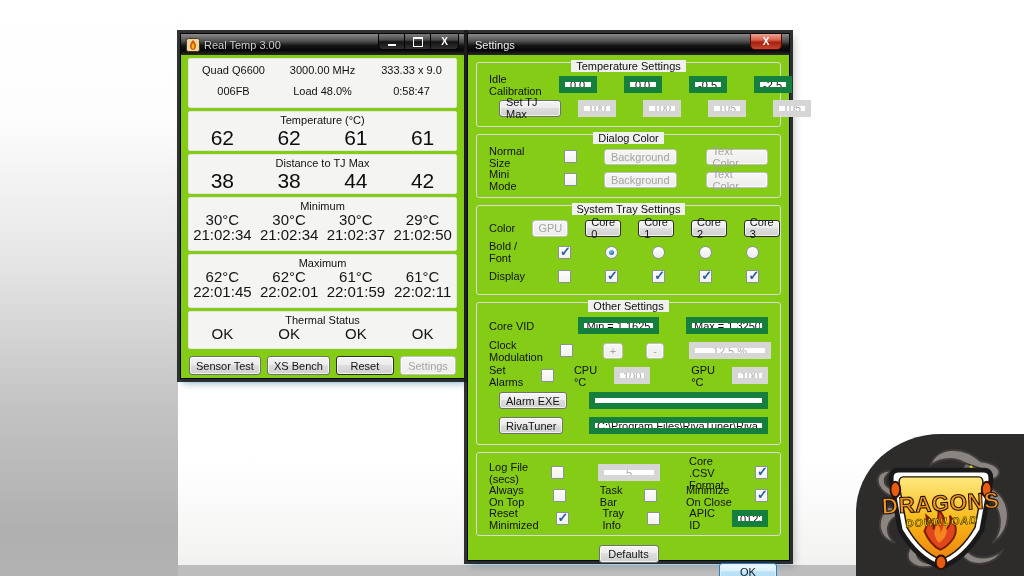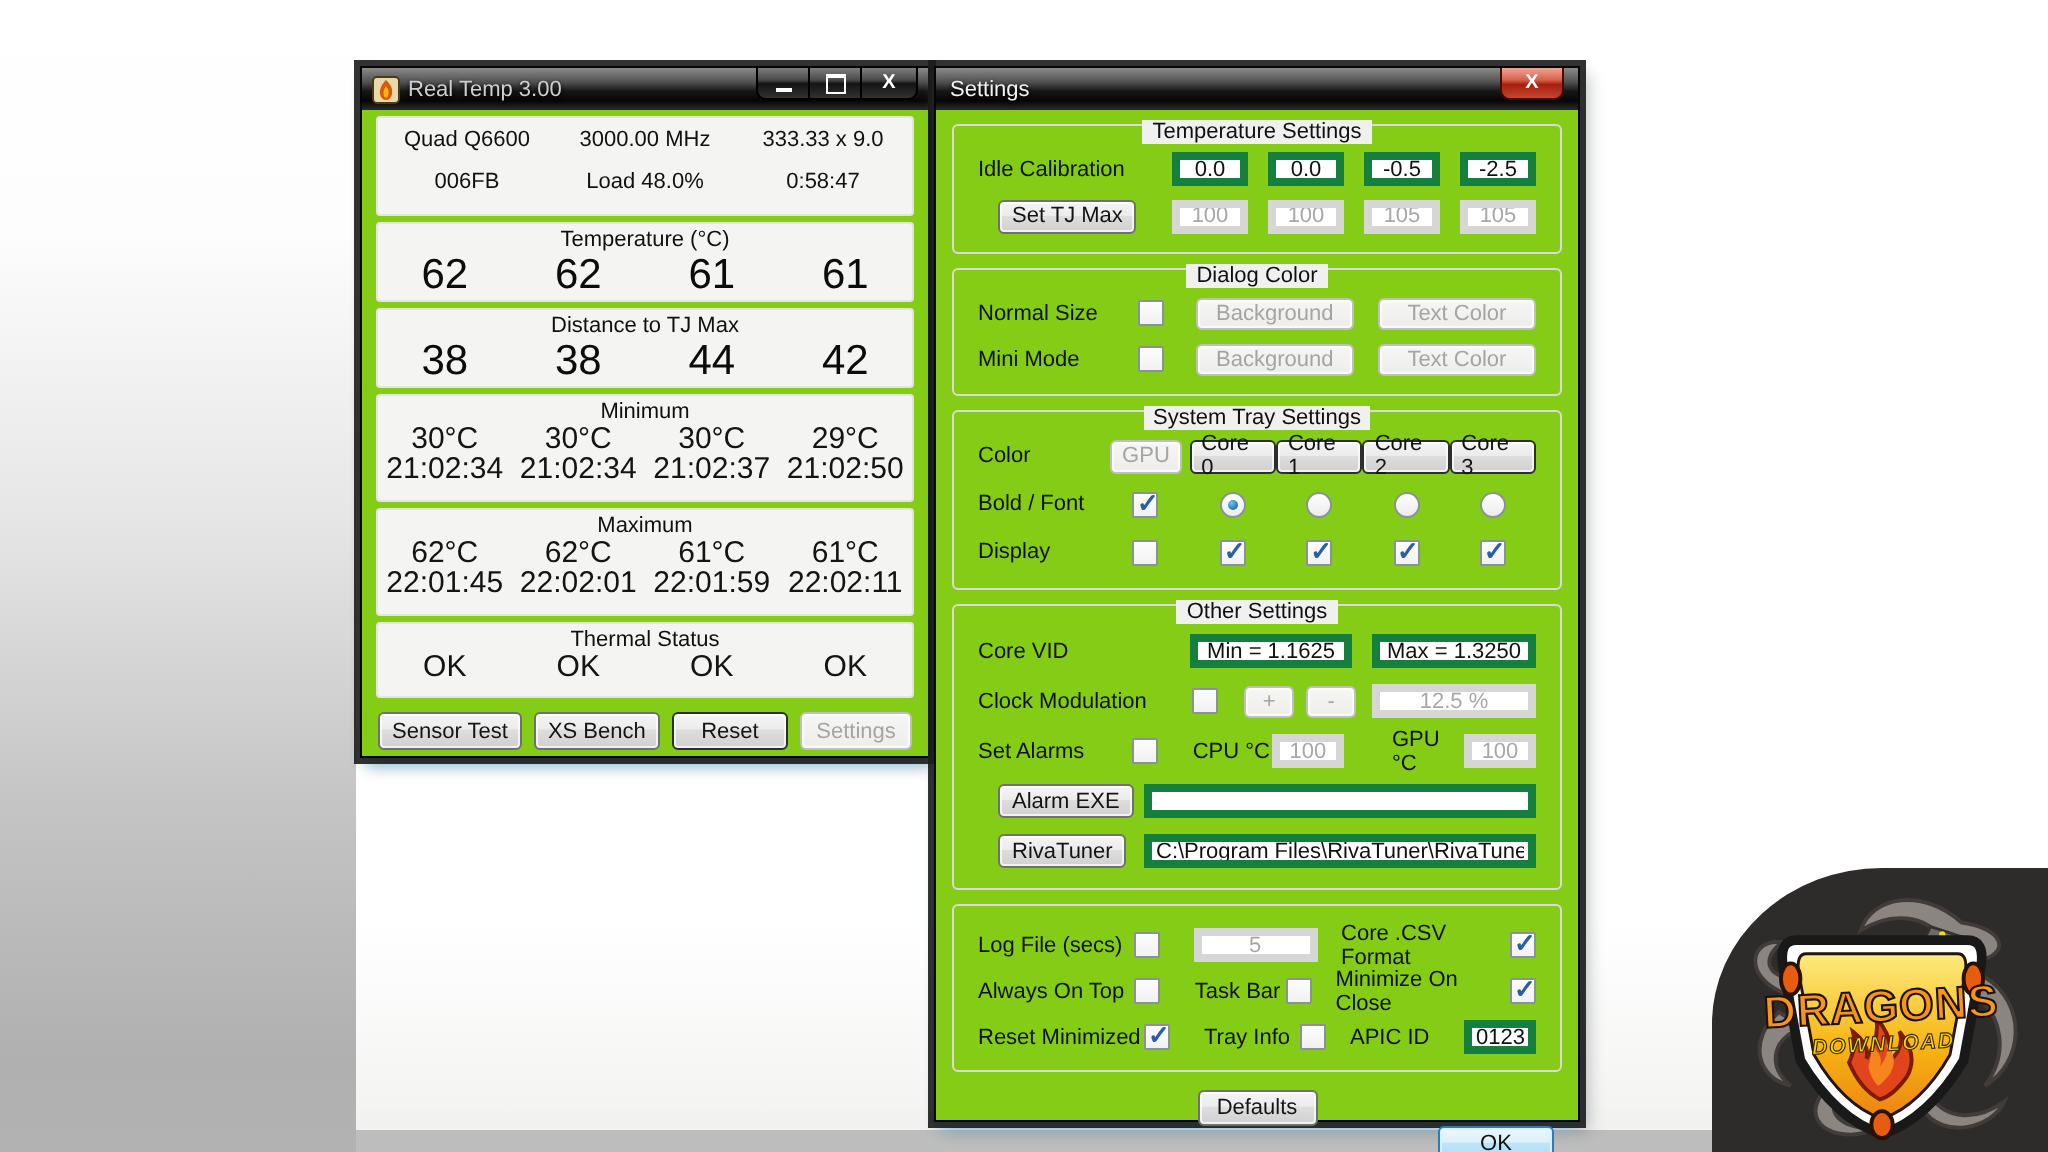--- a/index.html
+++ b/index.html
@@ -56,27 +56,27 @@
            box-shadow:inset 0 0 0 1px #d9f2ff;}
   .rt-buttons{display:flex;justify-content:space-between;margin:7px 8px 0;}
   .rt-buttons .btn{height:19px;}
 
   
   .group{position:relative;border:1px solid #dadad6;border-radius:3px;margin:7px 8px 0;padding:10px 0 6px;}
   .group:first-of-type{margin-top:12px;}
   .gt{position:absolute;top:-7px;left:0;right:0;text-align:center;pointer-events:none;}
   .gt span{background:#f0f0ef;padding:0 5px;font-size:11px;color:#101010;}
 
-  .srow{display:flex;align-items:center;height:23px;padding:0 12px;font-size:11px;}
+  .srow{display:flex;align-items:center;height:23px;padding:0 12px;font-size:11px;gap:17px;}
   .lab117{width:117px;display:flex;align-items:center;}
   .lab69{width:69px;}
   .lab83{width:83px;display:flex;align-items:flex-start;}
   .c5{width:48px;display:flex;justify-content:center;align-items:center;}
 
-  .tf{box-sizing:border-box;border:4px solid #15803d;background:#fff;height:17px;
+  .tf{box-sizing:border-box;border:6px solid #15803d;background:#fff;height:17px;
       font-family:"Liberation Sans",sans-serif;font-size:11px;text-align:center;color:#111;padding:0 2px;outline:none;}
   .tf.dis{color:#a8a8a8;border-color:#d6d6d4;}
   .w38{width:38px;margin-right:10px;}
   .w38:last-child{margin-right:0;}
 
   .cb{width:13px;height:13px;box-sizing:border-box;border:1px solid #8a9199;border-radius:1px;
       background:linear-gradient(180deg,#fdfdfd,#f1f1f1);position:relative;flex:0 0 auto;}
   .cb.on::after{content:"\2713";position:absolute;left:1px;top:-3px;font-size:13px;font-weight:bold;color:#2b5fa3;}
   .rb{width:13px;height:13px;box-sizing:border-box;border:1px solid #8a9199;border-radius:50%;
       background:linear-gradient(180deg,#fefefe,#ececec);position:relative;flex:0 0 auto;}

